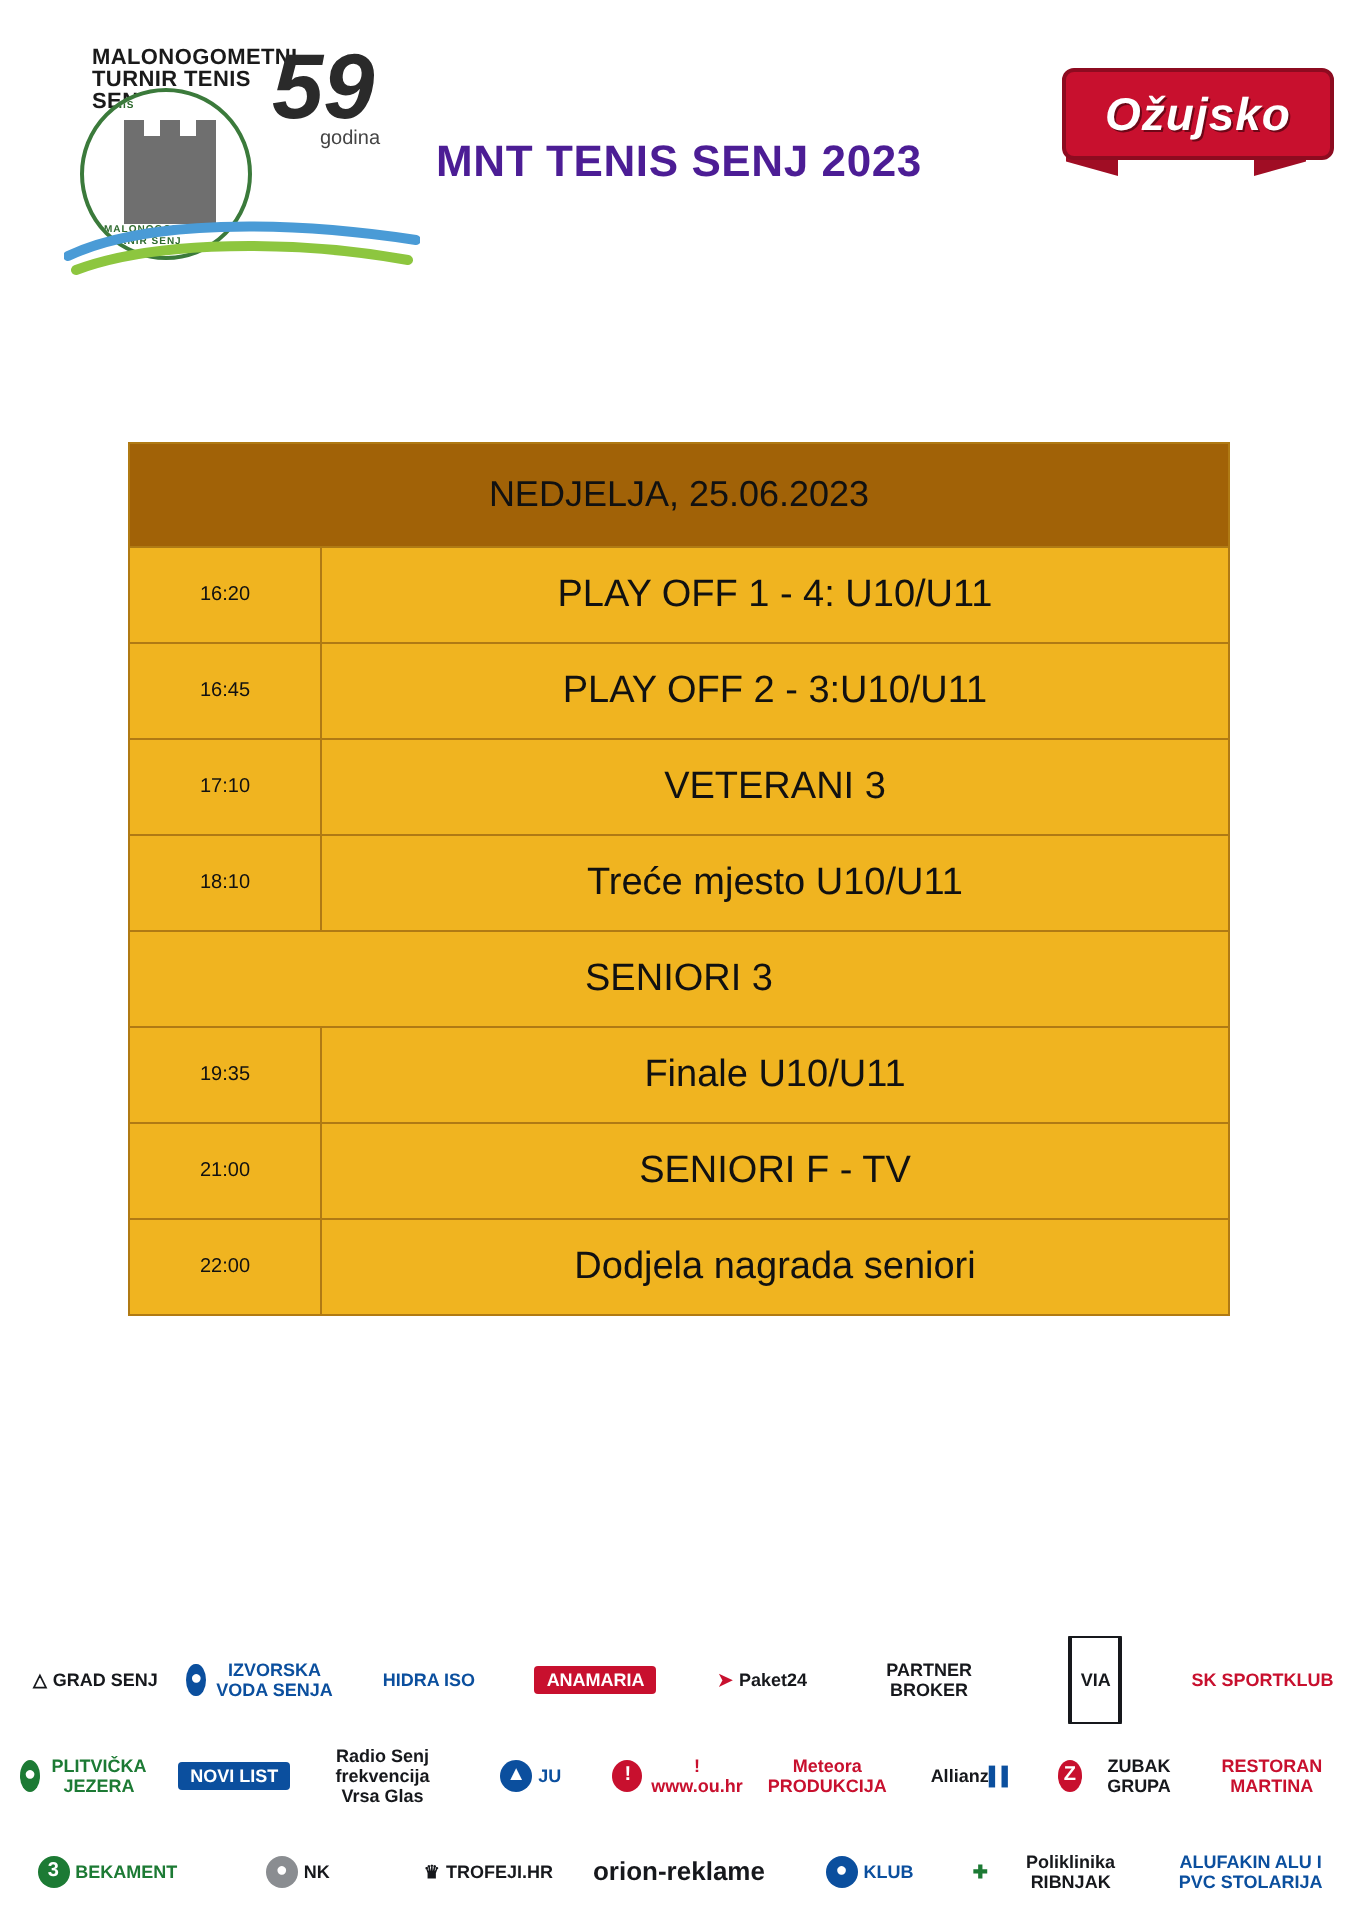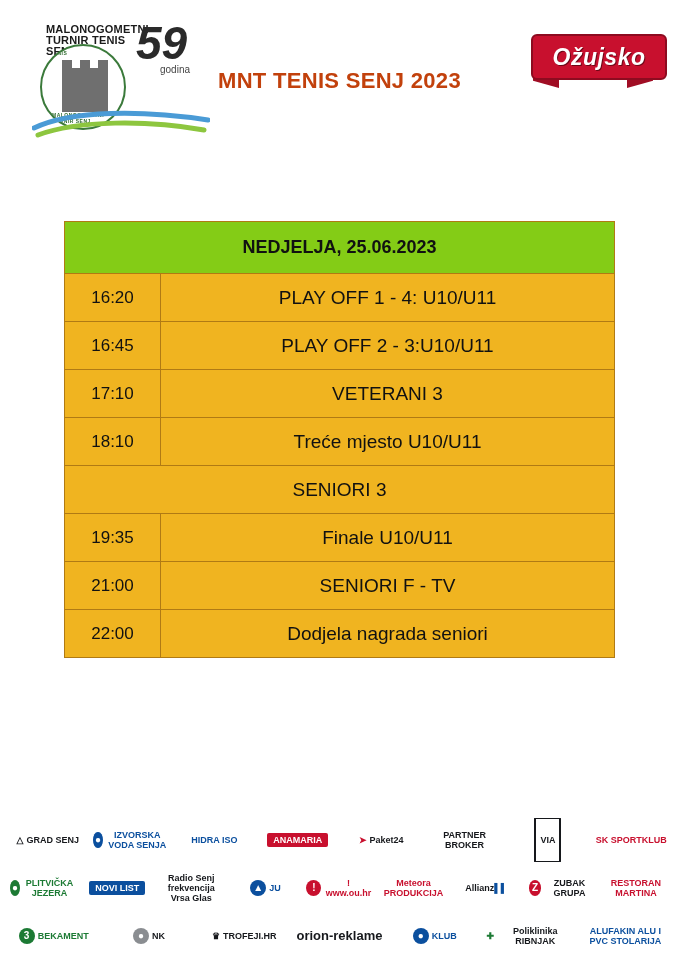--- a/index.html
+++ b/index.html
@@ -107,21 +107,21 @@
   }
 
   .doc-title {
     position: absolute;
     left: 0;
     right: 0;
     top: 68px;
     text-align: center;
     font-size: 22px;
     font-weight: bold;
-    color: #c2410c;
+    color: #4c1d95;
     letter-spacing: 0.3px;
   }
 
   .logo-right {
     position: absolute;
     right: 24px;
     top: 26px;
     width: 124px;
     height: 66px;
   }
@@ -169,32 +169,32 @@
     display: flex;
     border-bottom: 1px solid #b07a14;
   }
   .schedule .row:last-child { border-bottom: none; }
   .schedule .head {
     height: 52px;
     display: flex;
     align-items: center;
     justify-content: center;
     font-size: 18px;
-    font-weight: bold;
+    font-weight: normal;
     color: #111;
-    background: #84cc16;
+    background: #a16207;
     border-bottom: 1px solid #b07a14;
   }
   .schedule .cell-time {
     width: 96px;
     min-height: 47px;
     display: flex;
     align-items: center;
     justify-content: center;
-    font-size: 17px;
+    font-size: 10px;
     color: #111;
     border-right: 1px solid #b07a14;
     background: #f0b420;
   }
   .schedule .cell-event {
     flex: 1;
     min-height: 47px;
     display: flex;
     align-items: center;
     justify-content: center;

